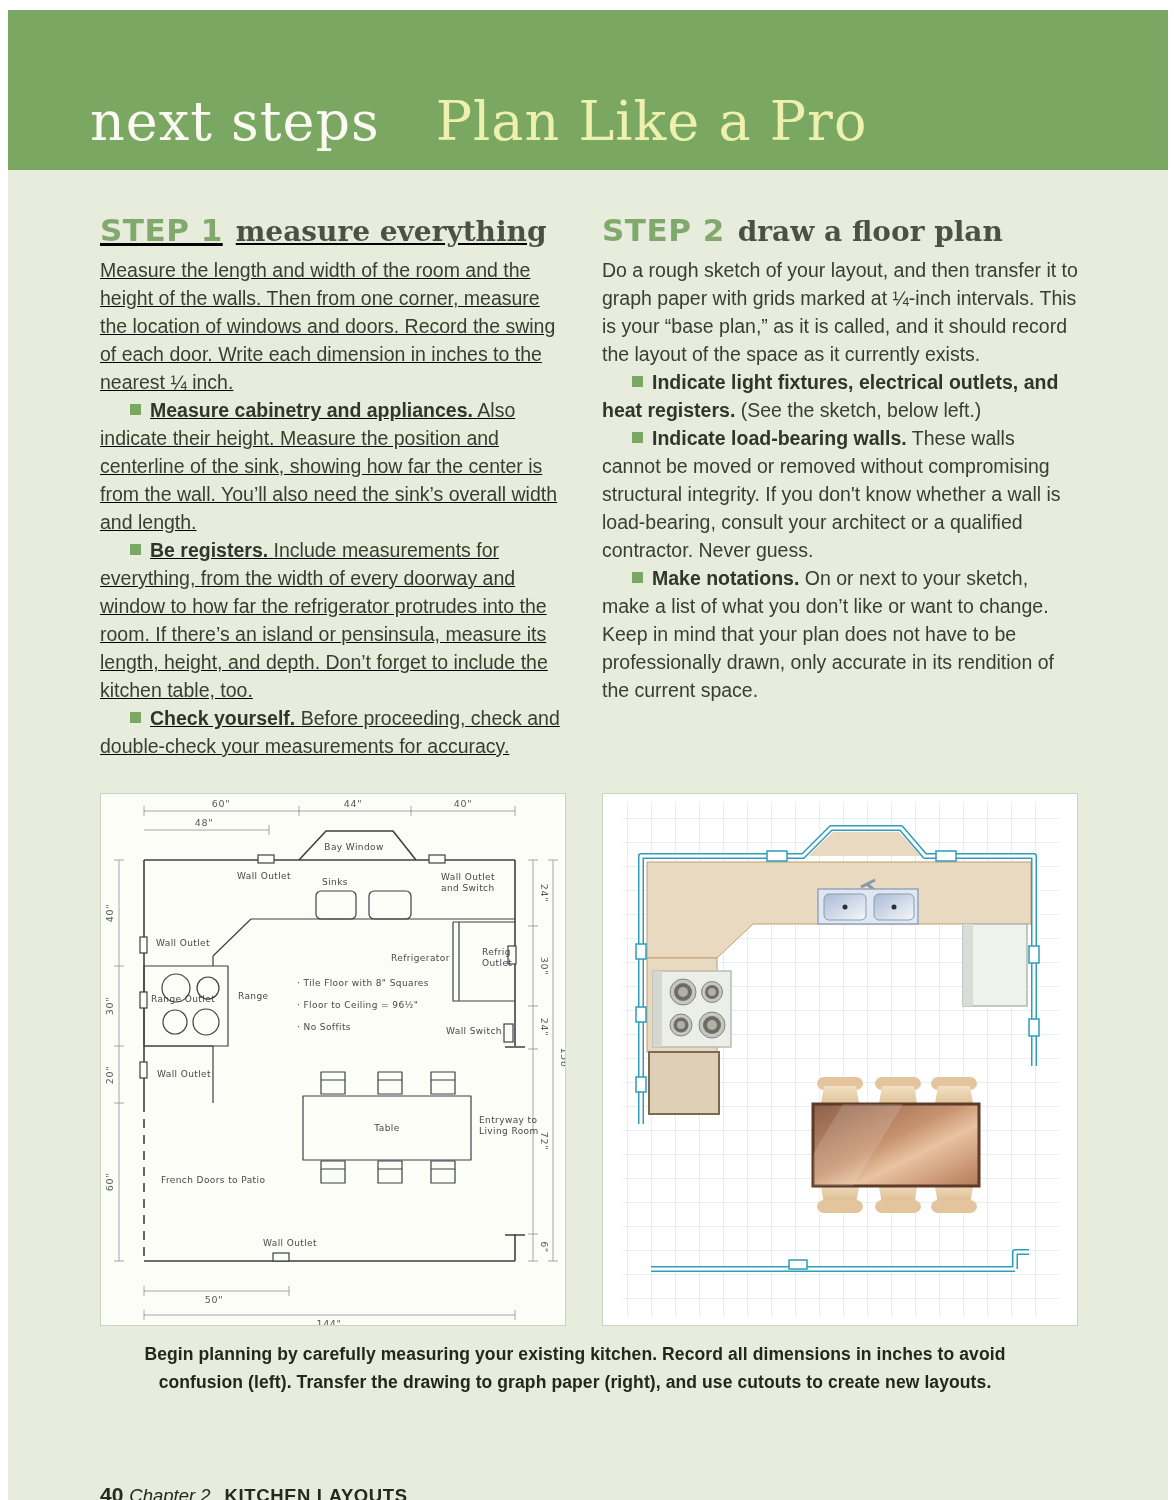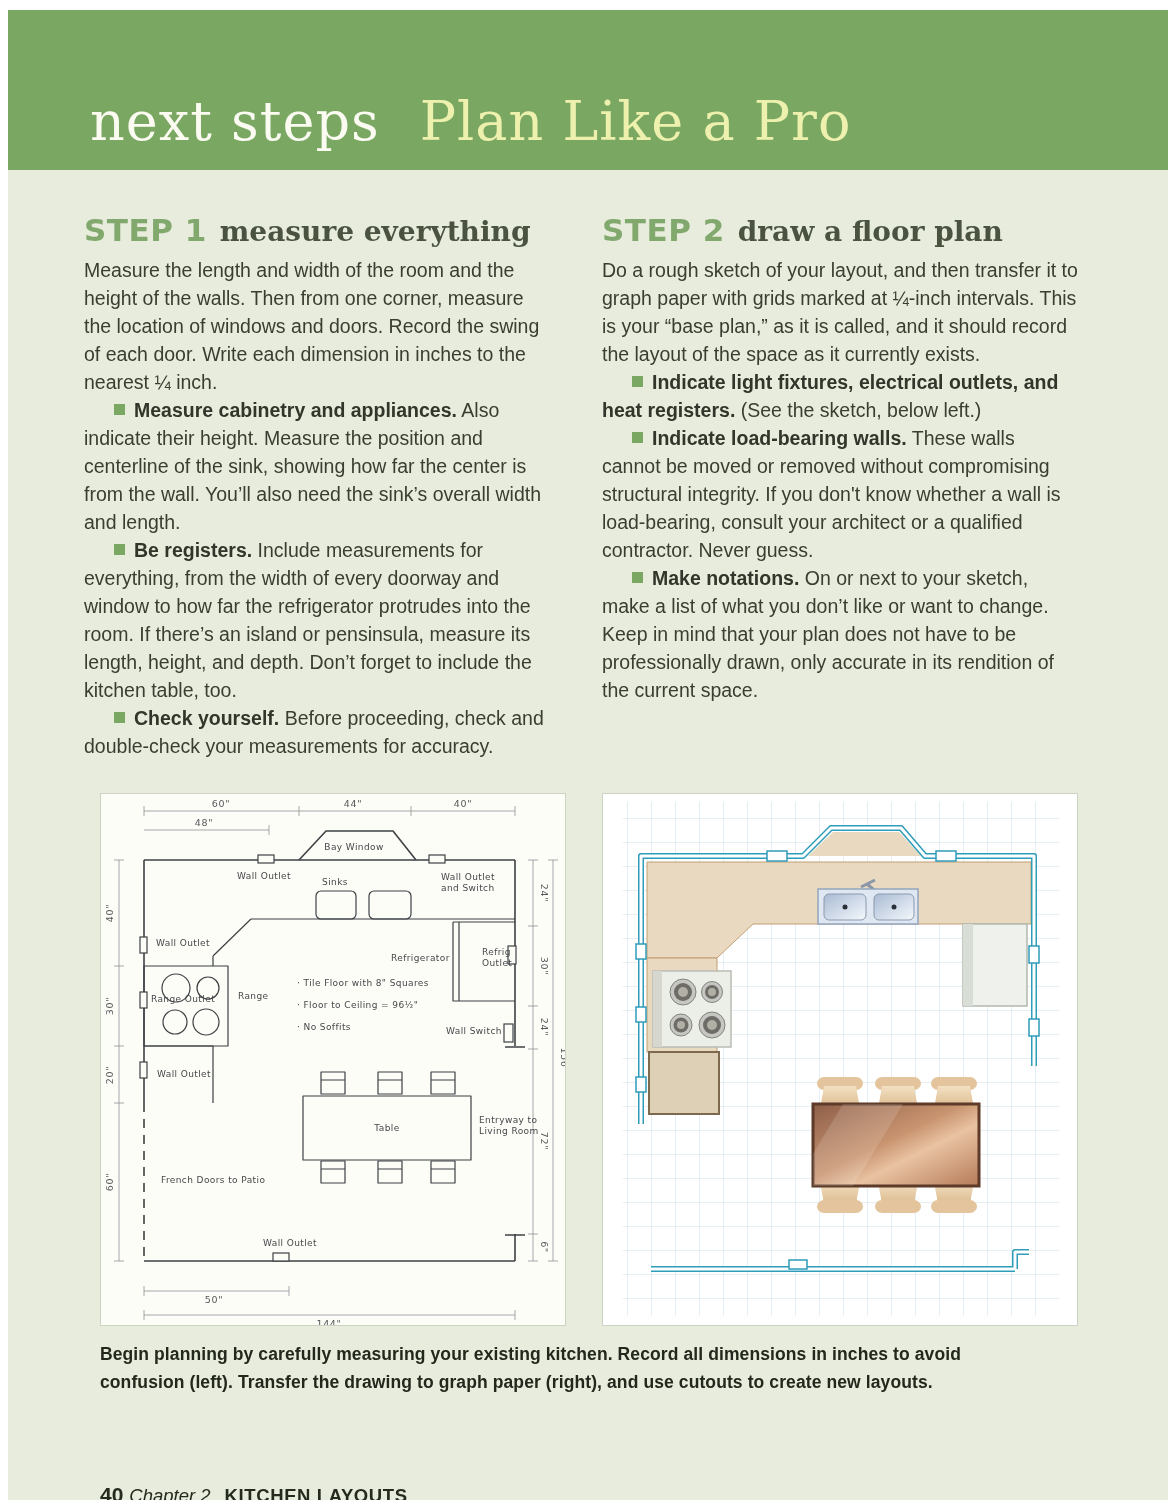--- a/index.html
+++ b/index.html
@@ -3,58 +3,58 @@
 <meta charset="utf-8">
 <style>
   html,body{margin:0;padding:0;}
   .page{position:relative;width:1174px;height:1500px;background:#ffffff;
         font-family:"Liberation Sans",sans-serif;overflow:hidden;}
   .canvas{position:absolute;left:8px;top:10px;width:1160px;height:1490px;background:#e7ecdd;}
   .band{position:absolute;left:8px;top:10px;width:1160px;height:160px;background:#7aa863;}
   .band-inner{position:absolute;left:82px;top:82px;white-space:nowrap;
       font-family:"DejaVu Serif","Liberation Serif",serif;font-size:54px;line-height:60px;}
   .brand{color:#fbfbf2;letter-spacing:1px;}
-  .band-title{color:#eef0ad;margin-left:40px;letter-spacing:1px;}
+  .band-title{color:#eef0ad;margin-left:56px;letter-spacing:1px;}
   .col{position:absolute;top:212px;}
   .col h2{margin:0 0 8px 0;display:flex;align-items:baseline;}
   .step-label{font-family:"DejaVu Sans","Liberation Sans",sans-serif;font-weight:bold;
       font-size:31px;color:#82a96d;letter-spacing:0.5px;}
   .step-title{font-family:"DejaVu Serif","Liberation Serif",serif;font-weight:bold;
       font-size:28px;color:#4a5340;margin-left:13px;}
   .col p{margin:0;font-size:19.5px;line-height:28px;color:#3a3e31;}
   .col p.bullet{text-indent:30px;}
   .col p b{color:#31352a;}
   .sq{display:inline-block;width:11px;height:11px;background:#7aa863;margin-right:9px;
       transform:translateY(-2px);}
   .figure{position:absolute;top:793px;height:533px;background:#fdfdf8;
       border:1px solid #ccd3c3;box-sizing:border-box;}
   .fig-left{left:100px;width:466px;}
   .fig-right{left:602px;width:476px;}
   .caption{position:absolute;left:100px;top:1341px;width:950px;font-weight:bold;
-      font-size:17.5px;line-height:27.5px;color:#23281c;letter-spacing:0.1px;}
+      font-size:17.5px;line-height:27.5px;color:#23281c;letter-spacing:0.1px;text-align:center;}
   .footer{position:absolute;left:100px;top:1483px;display:flex;align-items:baseline;color:#242a1e;}
   .pgnum{font-size:21px;font-weight:bold;}
   .chapter{font-size:18.5px;margin-left:6px;font-style:italic;}
   .section-name{font-size:18.5px;margin-left:14px;font-weight:bold;letter-spacing:0.6px;}
   .hand{font-family:"DejaVu Sans",sans-serif;font-size:9px;fill:#45484b;letter-spacing:0.4px;}
   .dim{font-family:"DejaVu Sans",sans-serif;font-size:9.5px;fill:#55585b;letter-spacing:0.6px;}
 </style>
 </head>
 <body>
 
 <div class="page">
   <div class="canvas"></div>
 
   <div class="band">
     <div class="band-inner">
       <span class="brand">next steps</span><span class="band-title">Plan Like a Pro</span>
     </div>
   </div>
 
-  <section class="col" style="left:84px;width:466px;">
+  <section class="col" style="left:100px;width:466px;text-decoration:underline;">
     <h2>
       <span class="step-label">STEP 1</span>
       <span class="step-title">measure everything</span>
     </h2>
     <p>Measure the length and width of the room and the height of the walls. Then from one corner, measure the location of windows and doors. Record the swing of each door. Write each dimension in inches to the nearest ¼ inch.</p>
     <p class="bullet"><span class="sq"></span><b>Measure cabinetry and appliances.</b> <span>Also indicate their height. Measure the position and centerline of the sink, showing how far the center is from the wall. You’ll also need the sink’s overall width and length.</span></p>
     <p class="bullet"><span class="sq"></span><b>Be registers.</b> <span>Include measurements for everything, from the width of every doorway and window to how far the refrigerator protrudes into the room. If there’s an island or pensinsula, measure its length, height, and depth. Don’t forget to include the kitchen table, too.</span></p>
     <p class="bullet"><span class="sq"></span><b>Check yourself.</b> <span>Before proceeding, check and double-check your measurements for accuracy.</span></p>
   </section>
 

